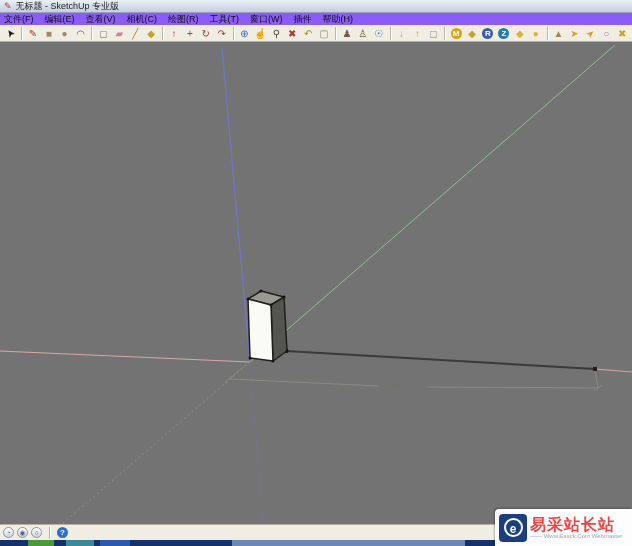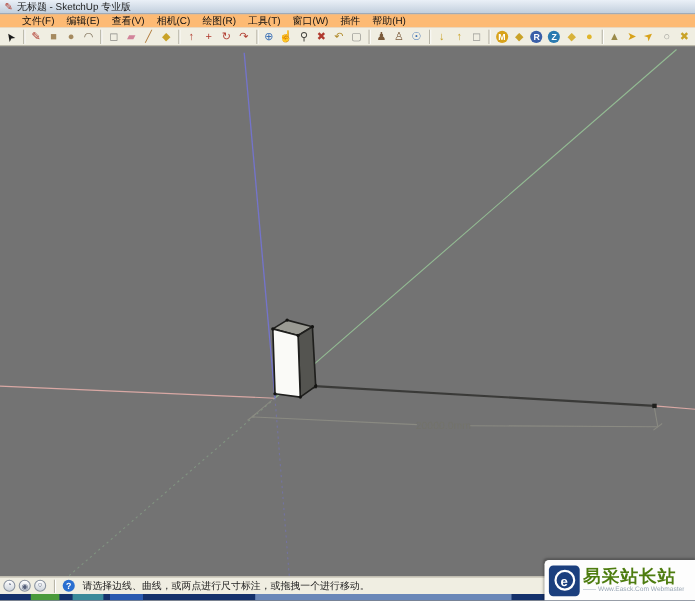--- a/index.html
+++ b/index.html
@@ -3,22 +3,22 @@
 <meta charset="utf-8">
 <style>
   html,body{margin:0;padding:0}
   body{width:632px;height:546px;position:relative;overflow:hidden;
        font-family:"Liberation Sans",sans-serif;background:#cac9c0;-webkit-font-smoothing:antialiased}
   
   .titlebar{height:13px;background:linear-gradient(#eaf0f7,#c2cfdd);display:flex;align-items:center;
             padding:0 4px;font-size:9px;color:#1c1c1c;border-bottom:1px solid #98a4b3;box-sizing:border-box}
   .app-icon{color:#b03a2e;font-size:9px;margin-right:4px;line-height:9px}
   
-  .menubar{height:12px;background:#fdba74;font-size:9px;display:flex;align-items:center;
-           padding:0 20px;gap:11px;color:#111;white-space:nowrap}
+  .menubar{height:12px;background:#8b5cf6;font-size:9px;display:flex;align-items:center;
+           padding:0 4px;gap:11px;color:#111;white-space:nowrap}
   .menu-item{cursor:default;line-height:12px}
   
   .toolbar{height:16px;background:#f0eee2;border-bottom:1px solid #b5b2a4;display:flex;
            align-items:center;padding:0 2px;box-sizing:content-box}
   .tb-btn{width:16px;height:15px;border:none;background:transparent;padding:0;margin:0;
           display:flex;align-items:center;justify-content:center;cursor:default}
   .tb-glyph{display:inline-block;font-size:10px;line-height:15px}
   .tb-glyph.disc{width:11px;height:11px;border-radius:50%;font-size:8px;line-height:11px;
                  text-align:center;font-weight:bold;color:#fff}
   .tb-sep{width:1px;height:13px;background:#b9b6a8;box-shadow:1px 0 0 #ffffff;margin:0 3px}
@@ -41,21 +41,21 @@
   .tb-blob{position:absolute;top:0;height:6px}
   
   .watermark{position:absolute;right:0;bottom:0;width:137px;height:37px;background:#fdfdfd;z-index:9;
              display:flex;align-items:center;padding:3px 2px 3px 4px;box-sizing:border-box;
              border-top-left-radius:4px;box-shadow:-1px -1px 2px rgba(0,0,0,.25)}
   .wm-logo{width:28px;height:28px;background:#1b3f7e;border-radius:4px;flex:0 0 auto;
            display:flex;align-items:center;justify-content:center}
   .wm-logo-inner{width:19px;height:19px;border:2px solid #fff;border-radius:50%;color:#fff;
                  font-weight:bold;font-size:12px;line-height:19px;text-align:center;box-sizing:border-box}
   .wm-text{margin-left:3px;overflow:hidden}
-  .wm-title{color:#4d7c0f;font-weight:bold;font-size:16px;line-height:17px;letter-spacing:1px;white-space:nowrap}
+  .wm-title{color:#ef4444;font-weight:bold;font-size:16px;line-height:17px;letter-spacing:1px;white-space:nowrap}
   .wm-sub{color:#9aa7b5;font-size:6px;line-height:7px;white-space:nowrap}
 </style>
 </head>
 <body>
 
 <div class="titlebar">
   <span class="app-icon">✎</span>
   <span>无标题 - SketchUp 专业版</span>
 </div>
 
@@ -232,21 +232,20 @@
 </div>
 
 <div class="statusbar">
   <span style="display:flex;gap:3px" id="status-icons">
       <span class="status-icon">◔</span>
       <span class="status-icon">◉</span>
       <span class="status-icon">○</span>
     </span>
   <span class="status-sep"></span>
   <span class="help-icon">?</span>
-  <span class="hint">请选择边线、曲线，或两点进行尺寸标注，或拖拽一个进行移动。</span>
 </div>
 
 <div class="taskbar">
   <div class="tb-blob" style="left:28px;width:26px;background:#4a9a3a"></div>
   <div class="tb-blob" style="left:66px;width:28px;background:#3a8a9a"></div>
   <div class="tb-blob" style="left:100px;width:30px;background:#2a5ab0"></div>
   <div class="tb-blob" style="left:232px;width:233px;background:#6a87b8"></div>
 </div>
 
 <div class="watermark">

